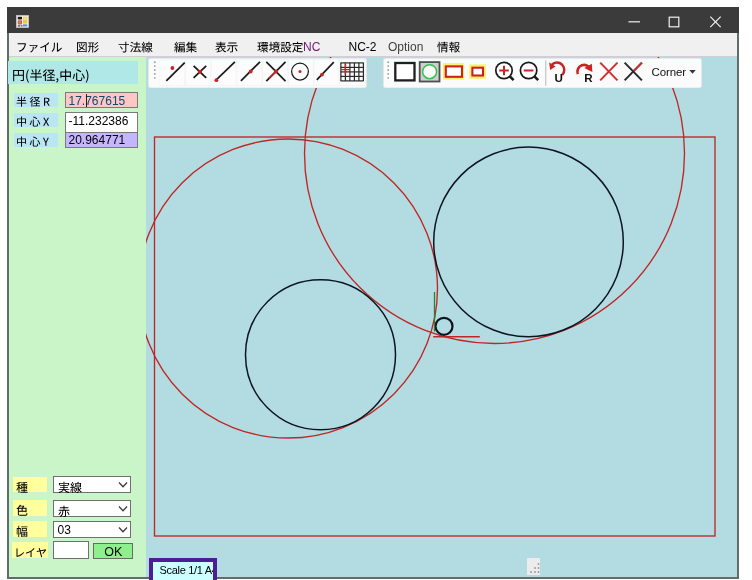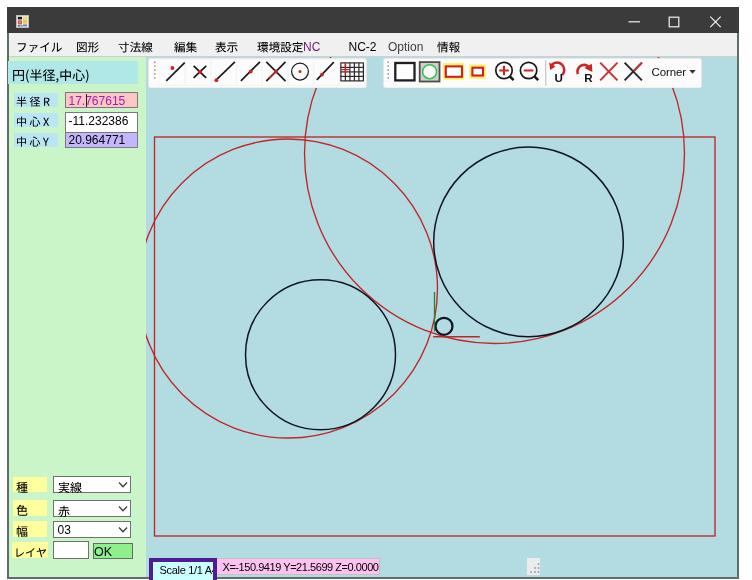--- a/index.html
+++ b/index.html
@@ -54,21 +54,21 @@
     </svg>
 <div class="abs" style="left:8.5px;top:56.5px;width:137px;height:520px;background:#c9f5c9"></div>
 <div class="abs" style="left:8px;top:60.5px;width:130px;height:23.5px;background:#b0e7e7"></div>
 <svg style="position:absolute;left:11.5px;top:64.5px;overflow:visible" width="79" height="20">
       <path transform="translate(0,15.08)" d="M1.157 -10.062H11.349V-9.022H2.21V1.066H1.157ZM10.868 -10.062H11.934V-0.312Q11.934 0.182 11.7975 0.4485Q11.661 0.715 11.322999999999999 0.858Q10.985 0.988 10.413 1.014Q9.841 1.04 8.956999999999999 1.04Q8.931 0.8969999999999999 8.866 0.702Q8.801 0.507 8.722999999999999 0.3185Q8.645 0.13 8.567 -0.013Q8.996 0.013 9.4055 0.013Q9.815 0.013 10.114 0.013Q10.413 0.013 10.543 0.013Q10.725 0.0 10.7965 -0.0715Q10.868 -0.143 10.868 -0.312ZM1.7289999999999999 -5.252H11.375V-4.225H1.7289999999999999ZM5.941 -9.529H6.994V-4.745H5.941Z M16.107 2.561Q15.21 1.0919999999999999 14.6965 -0.5200000000000001Q14.183 -2.132 14.183 -4.043Q14.183 -5.967 14.6965 -7.578999999999999Q15.21 -9.190999999999999 16.107 -10.66L16.887 -10.296Q16.055 -8.905 15.652000000000001 -7.2995Q15.249 -5.694 15.249 -4.043Q15.249 -2.392 15.652000000000001 -0.7865Q16.055 0.819 16.887 2.21Z M19.357 -10.231 20.305999999999997 -10.607999999999999Q20.618 -10.166 20.923499999999997 -9.6395Q21.229 -9.113 21.476 -8.619Q21.723 -8.125 21.839999999999996 -7.7219999999999995L20.825999999999997 -7.292999999999999Q20.708999999999996 -7.683 20.474999999999994 -8.19Q20.240999999999996 -8.697 19.948499999999996 -9.2365Q19.656 -9.776 19.357 -10.231ZM27.546999999999997 -10.647 28.665 -10.27Q28.404999999999998 -9.763 28.0995 -9.2235Q27.793999999999997 -8.684 27.494999999999997 -8.19Q27.195999999999998 -7.696 26.922999999999995 -7.319L25.986999999999995 -7.67Q26.259999999999998 -8.06 26.546 -8.58Q26.831999999999997 -9.1 27.098499999999994 -9.646Q27.364999999999995 -10.192 27.546999999999997 -10.647ZM18.993 -6.747H29.067999999999998V-5.707H18.993ZM18.147999999999996 -3.679H29.808999999999997V-2.626H18.147999999999996ZM23.386999999999997 -10.946H24.479V1.027H23.386999999999997Z M35.373 -10.244H41.535V-9.36H35.373ZM41.275 -10.244H41.47L41.652 -10.296L42.315 -9.997Q41.86 -8.84 41.119 -7.9235Q40.378 -7.007 39.429 -6.318Q38.48 -5.629 37.400999999999996 -5.1415Q36.321999999999996 -4.654 35.178 -4.329Q35.099999999999994 -4.511 34.943999999999996 -4.7645Q34.788 -5.018 34.644999999999996 -5.161Q35.711 -5.434 36.7315 -5.8695Q37.751999999999995 -6.305 38.635999999999996 -6.922499999999999Q39.519999999999996 -7.54 40.196 -8.333Q40.872 -9.126 41.275 -10.088ZM37.076 -9.411999999999999Q37.608999999999995 -8.385 38.512499999999996 -7.5595Q39.416 -6.734 40.60549999999999 -6.149Q41.794999999999995 -5.564 43.199 -5.278Q43.095 -5.1739999999999995 42.964999999999996 -5.018Q42.834999999999994 -4.862 42.72449999999999 -4.693Q42.614 -4.524 42.536 -4.394Q41.119 -4.745 39.897 -5.395Q38.675 -6.045 37.7325 -6.981Q36.79 -7.917 36.178999999999995 -9.1ZM34.709999999999994 -0.27299999999999996H42.952V0.6629999999999999H34.709999999999994ZM38.415 -4.849H39.44199999999999V0.16899999999999998H38.415ZM35.528999999999996 -3.159H42.25V-2.2359999999999998H35.528999999999996ZM34.229 -8.346 35.165 -7.968999999999999Q34.696999999999996 -7.162999999999999 34.0665 -6.382999999999999Q33.436 -5.603 32.7405 -4.914Q32.044999999999995 -4.225 31.355999999999998 -3.7049999999999996Q31.316999999999997 -3.8219999999999996 31.2065 -4.004Q31.095999999999997 -4.186 30.972499999999997 -4.374499999999999Q30.848999999999997 -4.563 30.758 -4.667Q31.394999999999996 -5.122 32.0385 -5.707Q32.681999999999995 -6.292 33.247499999999995 -6.968Q33.812999999999995 -7.643999999999999 34.229 -8.346ZM33.787 -10.933 34.788 -10.53Q34.397999999999996 -9.945 33.852 -9.3535Q33.306 -8.762 32.69499999999999 -8.2355Q32.083999999999996 -7.709 31.473 -7.306Q31.421 -7.436 31.3235 -7.592Q31.226 -7.747999999999999 31.115499999999997 -7.917Q31.005 -8.086 30.926999999999996 -8.177Q31.473 -8.528 32.019 -8.9895Q32.565 -9.450999999999999 33.033 -9.957999999999998Q33.501 -10.465 33.787 -10.933ZM32.864 -5.668 33.839 -6.656 33.891 -6.63V1.04H32.864Z M44.46 2.509 44.161 1.768Q44.785000000000004 1.4949999999999999 45.1425 1.027Q45.5 0.5589999999999999 45.5 -0.039L45.383 -1.144L45.968 -0.247Q45.838 -0.104 45.682 -0.0455Q45.526 0.013 45.357 0.013Q44.993 0.013 44.72 -0.2145Q44.447 -0.442 44.447 -0.858Q44.447 -1.261 44.7265 -1.4949999999999999Q45.006 -1.7289999999999999 45.383 -1.7289999999999999Q45.877 -1.7289999999999999 46.1565 -1.339Q46.436 -0.949 46.436 -0.27299999999999996Q46.436 0.689 45.9095 1.4105Q45.383 2.132 44.46 2.509Z M48.398999999999994 -8.619H58.916V-2.457H57.824V-7.592H49.45199999999999V-2.392H48.398999999999994ZM48.95799999999999 -4.212H58.44799999999999V-3.185H48.95799999999999ZM53.07899999999999 -10.946H54.184V1.04H53.07899999999999Z M64.116 -7.292999999999999H65.195V-0.8059999999999999Q65.195 -0.351 65.35749999999999 -0.2145Q65.52 -0.078 66.03999999999999 -0.078Q66.157 -0.078 66.4755 -0.078Q66.794 -0.078 67.17099999999999 -0.078Q67.54799999999999 -0.078 67.87299999999999 -0.078Q68.198 -0.078 68.36699999999999 -0.078Q68.744 -0.078 68.9325 -0.286Q69.121 -0.494 69.2055 -1.079Q69.28999999999999 -1.664 69.342 -2.7689999999999997Q69.53699999999999 -2.626 69.823 -2.4894999999999996Q70.109 -2.3529999999999998 70.33 -2.3009999999999997Q70.26499999999999 -1.079 70.09599999999999 -0.377Q69.92699999999999 0.325 69.53699999999999 0.611Q69.14699999999999 0.8969999999999999 68.419 0.8969999999999999Q68.32799999999999 0.8969999999999999 68.0745 0.8969999999999999Q67.821 0.8969999999999999 67.496 0.8969999999999999Q67.17099999999999 0.8969999999999999 66.84599999999999 0.8969999999999999Q66.52099999999999 0.8969999999999999 66.27399999999999 0.8969999999999999Q66.02699999999999 0.8969999999999999 65.93599999999999 0.8969999999999999Q65.234 0.8969999999999999 64.83749999999999 0.7409999999999999Q64.44099999999999 0.585 64.2785 0.21449999999999997Q64.116 -0.156 64.116 -0.8059999999999999ZM64.207 -10.075 64.86999999999999 -10.881Q65.663 -10.607999999999999 66.495 -10.230999999999998Q67.327 -9.854 68.0745 -9.4575Q68.82199999999999 -9.061 69.342 -8.697L68.666 -7.774Q68.15899999999999 -8.164 67.41149999999999 -8.58Q66.66399999999999 -8.996 65.832 -9.3925Q65.0 -9.789 64.207 -10.075ZM61.919 -6.266 62.93299999999999 -6.058Q62.84199999999999 -5.1739999999999995 62.66 -4.2379999999999995Q62.477999999999994 -3.302 62.178999999999995 -2.457Q61.879999999999995 -1.6119999999999999 61.41199999999999 -0.988L60.462999999999994 -1.5599999999999998Q60.891999999999996 -2.132 61.178 -2.9055Q61.46399999999999 -3.679 61.645999999999994 -4.5435Q61.827999999999996 -5.4079999999999995 61.919 -6.266ZM69.485 -6.226999999999999 70.434 -6.694999999999999Q71.006 -5.954 71.50649999999999 -5.102499999999999Q72.00699999999999 -4.2509999999999994 72.36449999999999 -3.4124999999999996Q72.722 -2.574 72.87799999999999 -1.885L71.838 -1.378Q71.695 -2.0669999999999997 71.3505 -2.912Q71.006 -3.7569999999999997 70.51849999999999 -4.628Q70.03099999999999 -5.499 69.485 -6.226999999999999Z M74.529 2.561 73.736 2.21Q74.568 0.819 74.97749999999999 -0.7865Q75.387 -2.392 75.387 -4.043Q75.387 -5.694 74.97749999999999 -7.2995Q74.568 -8.905 73.736 -10.296L74.529 -10.66Q75.43900000000001 -9.190999999999999 75.93950000000001 -7.578999999999999Q76.44 -5.967 76.44 -4.043Q76.44 -2.132 75.93950000000001 -0.5200000000000001Q75.43900000000001 1.0919999999999999 74.529 2.561Z" fill="#000"></path>
     </svg>
 <div class="abs" style="left:13.5px;top:92.5px;width:44px;height:14px;background:#b9e6f2"></div>
 <svg style="position:absolute;left:15.5px;top:92.7px;overflow:visible" width="35" height="17">
       <path transform="translate(0,12.76)" d="M1.595 -8.657 2.3979999999999997 -8.975999999999999Q2.662 -8.602 2.9204999999999997 -8.1565Q3.179 -7.710999999999999 3.388 -7.292999999999999Q3.597 -6.875 3.6959999999999997 -6.534L2.8379999999999996 -6.170999999999999Q2.739 -6.5009999999999994 2.541 -6.93Q2.343 -7.359 2.0955 -7.8155Q1.8479999999999999 -8.272 1.595 -8.657ZM8.525 -9.009 9.471 -8.69Q9.251 -8.261 8.9925 -7.804499999999999Q8.734 -7.348 8.481 -6.93Q8.228 -6.512 7.997 -6.193L7.204999999999999 -6.489999999999999Q7.436 -6.819999999999999 7.678 -7.26Q7.92 -7.699999999999999 8.145499999999998 -8.161999999999999Q8.370999999999999 -8.623999999999999 8.525 -9.009ZM1.287 -5.709H9.812V-4.829H1.287ZM0.572 -3.113H10.439V-2.222H0.572ZM5.005 -9.261999999999999H5.928999999999999V0.869H5.005Z M17.610999999999997 -8.668H22.824999999999996V-7.92H17.610999999999997ZM22.604999999999997 -8.668H22.769999999999996L22.924 -8.712L23.485 -8.459Q23.099999999999998 -7.4799999999999995 22.473 -6.7044999999999995Q21.845999999999997 -5.928999999999999 21.043 -5.346Q20.24 -4.763 19.326999999999998 -4.3505Q18.413999999999998 -3.9379999999999997 17.445999999999998 -3.663Q17.38 -3.8169999999999997 17.247999999999998 -4.031499999999999Q17.116 -4.2459999999999996 16.994999999999997 -4.367Q17.897 -4.598 18.7605 -4.9665Q19.624 -5.335 20.372 -5.8575Q21.119999999999997 -6.38 21.691999999999997 -7.051Q22.263999999999996 -7.7219999999999995 22.604999999999997 -8.536ZM19.052 -7.9639999999999995Q19.503 -7.095 20.2675 -6.3965Q21.031999999999996 -5.6979999999999995 22.0385 -5.202999999999999Q23.044999999999998 -4.707999999999999 24.232999999999997 -4.465999999999999Q24.144999999999996 -4.378 24.034999999999997 -4.246Q23.924999999999997 -4.114 23.8315 -3.971Q23.738 -3.828 23.671999999999997 -3.718Q22.473 -4.015 21.439 -4.5649999999999995Q20.404999999999998 -5.114999999999999 19.607499999999998 -5.907Q18.81 -6.699 18.293 -7.699999999999999ZM17.049999999999997 -0.23099999999999998H24.023999999999997V0.5609999999999999H17.049999999999997ZM20.185 -4.103H21.054V0.143H20.185ZM17.743 -2.673H23.43V-1.892H17.743ZM16.642999999999997 -7.061999999999999 17.435 -6.742999999999999Q17.038999999999998 -6.061 16.505499999999998 -5.401Q15.971999999999998 -4.741 15.383499999999998 -4.1579999999999995Q14.794999999999998 -3.5749999999999997 14.211999999999998 -3.135Q14.178999999999998 -3.234 14.0855 -3.388Q13.991999999999999 -3.542 13.8875 -3.7015Q13.783 -3.8609999999999998 13.706 -3.949Q14.245 -4.334 14.789499999999999 -4.829Q15.333999999999998 -5.324 15.812499999999996 -5.896Q16.290999999999997 -6.468 16.642999999999997 -7.061999999999999ZM16.269 -9.251 17.116 -8.91Q16.785999999999998 -8.415 16.323999999999998 -7.914499999999999Q15.861999999999998 -7.414 15.344999999999999 -6.9685Q14.828 -6.523 14.310999999999998 -6.1819999999999995Q14.267 -6.292 14.1845 -6.4239999999999995Q14.101999999999999 -6.556 14.008499999999998 -6.699Q13.915 -6.842 13.848999999999998 -6.919Q14.310999999999998 -7.215999999999999 14.773 -7.6065Q15.235 -7.997 15.630999999999998 -8.425999999999998Q16.026999999999997 -8.854999999999999 16.269 -9.251ZM15.488 -4.795999999999999 16.313 -5.632 16.357 -5.609999999999999V0.8799999999999999H15.488Z M28.016999999999996 0.0V-8.074H30.58Q31.415999999999997 -8.074 32.0595 -7.8595Q32.702999999999996 -7.645 33.065999999999995 -7.138999999999999Q33.428999999999995 -6.633 33.428999999999995 -5.786Q33.428999999999995 -4.9719999999999995 33.065999999999995 -4.433Q32.702999999999996 -3.8939999999999997 32.0595 -3.6354999999999995Q31.415999999999997 -3.377 30.58 -3.377H29.116999999999997V0.0ZM29.116999999999997 -4.257H30.436999999999998Q31.360999999999997 -4.257 31.850499999999997 -4.6365Q32.339999999999996 -5.016 32.339999999999996 -5.786Q32.339999999999996 -6.566999999999999 31.850499999999997 -6.875Q31.360999999999997 -7.183 30.436999999999998 -7.183H29.116999999999997ZM32.449999999999996 0.0 30.359999999999996 -3.663 31.206999999999997 -4.257 33.681999999999995 0.0Z" fill="#000"></path>
     </svg>
-<div class="abs" style="left:64.5px;top:92px;width:73.5px;height:16px;background:#ffc6c6;border:1px solid #7a7a7a;font-size:12px;color:#a21caf;padding:1px 0 0 3px">17.767615</div>
+<div class="abs" style="left:64.5px;top:92px;width:73.5px;height:16px;background:#ffc6c6;border:1px solid #7a7a7a;font-size:12px;color:#0c4a6e;padding:1px 0 0 3px">17.767615</div>
 <div class="abs" style="left:13.5px;top:112.5px;width:44px;height:14px;background:#b9e6f2"></div>
 <svg style="position:absolute;left:15.5px;top:112.7px;overflow:visible" width="35" height="17">
       <path transform="translate(0,12.76)" d="M1.045 -7.292999999999999H9.943999999999999V-2.0789999999999997H9.02V-6.4239999999999995H1.936V-2.024H1.045ZM1.518 -3.5639999999999996H9.548V-2.695H1.518ZM5.005 -9.261999999999999H5.9399999999999995V0.8799999999999999H5.005Z M16.808 -6.170999999999999H17.720999999999997V-0.6819999999999999Q17.720999999999997 -0.297 17.8585 -0.1815Q17.996 -0.066 18.436 -0.066Q18.534999999999997 -0.066 18.804499999999997 -0.066Q19.073999999999998 -0.066 19.392999999999997 -0.066Q19.711999999999996 -0.066 19.987 -0.066Q20.262 -0.066 20.404999999999998 -0.066Q20.723999999999997 -0.066 20.883499999999998 -0.242Q21.043 -0.418 21.1145 -0.9129999999999999Q21.186 -1.408 21.229999999999997 -2.343Q21.394999999999996 -2.222 21.636999999999997 -2.1065Q21.878999999999998 -1.9909999999999999 22.066 -1.9469999999999998Q22.010999999999996 -0.9129999999999999 21.867999999999995 -0.31899999999999995Q21.724999999999998 0.27499999999999997 21.394999999999996 0.517Q21.064999999999998 0.759 20.448999999999998 0.759Q20.372 0.759 20.1575 0.759Q19.942999999999998 0.759 19.668 0.759Q19.392999999999997 0.759 19.117999999999995 0.759Q18.842999999999996 0.759 18.633999999999997 0.759Q18.424999999999997 0.759 18.348 0.759Q17.753999999999998 0.759 17.418499999999998 0.627Q17.083 0.495 16.9455 0.1815Q16.808 -0.132 16.808 -0.6819999999999999ZM16.884999999999998 -8.525 17.445999999999998 -9.206999999999999Q18.116999999999997 -8.975999999999999 18.820999999999998 -8.657Q19.525 -8.338 20.1575 -8.0025Q20.79 -7.667 21.229999999999997 -7.359L20.657999999999998 -6.577999999999999Q20.229 -6.9079999999999995 19.5965 -7.26Q18.964 -7.611999999999999 18.259999999999998 -7.9475Q17.555999999999997 -8.283 16.884999999999998 -8.525ZM14.948999999999998 -5.302 15.806999999999999 -5.1259999999999994Q15.729999999999999 -4.378 15.575999999999999 -3.5860000000000003Q15.421999999999999 -2.794 15.168999999999999 -2.0789999999999997Q14.915999999999999 -1.3639999999999999 14.52 -0.836L13.716999999999999 -1.3199999999999998Q14.079999999999998 -1.8039999999999998 14.322 -2.4585Q14.563999999999998 -3.113 14.717999999999998 -3.8445Q14.871999999999998 -4.576 14.948999999999998 -5.302ZM21.351 -5.269 22.153999999999996 -5.665Q22.637999999999998 -5.037999999999999 23.0615 -4.3175Q23.485 -3.597 23.787499999999998 -2.8875Q24.089999999999996 -2.178 24.221999999999998 -1.595L23.342 -1.166Q23.220999999999997 -1.7489999999999999 22.929499999999997 -2.464Q22.637999999999998 -3.179 22.225499999999997 -3.9159999999999995Q21.813 -4.653 21.351 -5.269Z M27.115 0.0 29.458 -4.169 27.257999999999996 -8.074H28.478999999999996L29.534999999999997 -6.061Q29.688999999999997 -5.786 29.831999999999997 -5.5055Q29.974999999999998 -5.225 30.173 -4.872999999999999H30.217Q30.381999999999998 -5.225 30.508499999999998 -5.5055Q30.634999999999998 -5.786 30.778 -6.061L31.822999999999997 -8.074H32.977999999999994L30.788999999999998 -4.114L33.132 0.0H31.921999999999997L30.766999999999996 -2.134Q30.612999999999996 -2.431 30.442499999999995 -2.75Q30.272 -3.069 30.073999999999998 -3.4429999999999996H30.029999999999998Q29.853999999999996 -3.069 29.699999999999996 -2.75Q29.545999999999996 -2.431 29.391999999999996 -2.134L28.269999999999996 0.0Z" fill="#000"></path>
     </svg>
 <div class="abs" style="left:64.5px;top:111.5px;width:73.5px;height:24px;background:#ffffff;border:1px solid #7a7a7a;font-size:12px;color:#000;padding:1px 0 0 3px">-11.232386</div>
 <div class="abs" style="left:13.5px;top:132.5px;width:44px;height:14px;background:#b9e6f2"></div>
 <svg style="position:absolute;left:15.5px;top:132.7px;overflow:visible" width="34" height="17">
       <path transform="translate(0,12.76)" d="M1.045 -7.292999999999999H9.943999999999999V-2.0789999999999997H9.02V-6.4239999999999995H1.936V-2.024H1.045ZM1.518 -3.5639999999999996H9.548V-2.695H1.518ZM5.005 -9.261999999999999H5.9399999999999995V0.8799999999999999H5.005Z M16.808 -6.170999999999999H17.720999999999997V-0.6819999999999999Q17.720999999999997 -0.297 17.8585 -0.1815Q17.996 -0.066 18.436 -0.066Q18.534999999999997 -0.066 18.804499999999997 -0.066Q19.073999999999998 -0.066 19.392999999999997 -0.066Q19.711999999999996 -0.066 19.987 -0.066Q20.262 -0.066 20.404999999999998 -0.066Q20.723999999999997 -0.066 20.883499999999998 -0.242Q21.043 -0.418 21.1145 -0.9129999999999999Q21.186 -1.408 21.229999999999997 -2.343Q21.394999999999996 -2.222 21.636999999999997 -2.1065Q21.878999999999998 -1.9909999999999999 22.066 -1.9469999999999998Q22.010999999999996 -0.9129999999999999 21.867999999999995 -0.31899999999999995Q21.724999999999998 0.27499999999999997 21.394999999999996 0.517Q21.064999999999998 0.759 20.448999999999998 0.759Q20.372 0.759 20.1575 0.759Q19.942999999999998 0.759 19.668 0.759Q19.392999999999997 0.759 19.117999999999995 0.759Q18.842999999999996 0.759 18.633999999999997 0.759Q18.424999999999997 0.759 18.348 0.759Q17.753999999999998 0.759 17.418499999999998 0.627Q17.083 0.495 16.9455 0.1815Q16.808 -0.132 16.808 -0.6819999999999999ZM16.884999999999998 -8.525 17.445999999999998 -9.206999999999999Q18.116999999999997 -8.975999999999999 18.820999999999998 -8.657Q19.525 -8.338 20.1575 -8.0025Q20.79 -7.667 21.229999999999997 -7.359L20.657999999999998 -6.577999999999999Q20.229 -6.9079999999999995 19.5965 -7.26Q18.964 -7.611999999999999 18.259999999999998 -7.9475Q17.555999999999997 -8.283 16.884999999999998 -8.525ZM14.948999999999998 -5.302 15.806999999999999 -5.1259999999999994Q15.729999999999999 -4.378 15.575999999999999 -3.5860000000000003Q15.421999999999999 -2.794 15.168999999999999 -2.0789999999999997Q14.915999999999999 -1.3639999999999999 14.52 -0.836L13.716999999999999 -1.3199999999999998Q14.079999999999998 -1.8039999999999998 14.322 -2.4585Q14.563999999999998 -3.113 14.717999999999998 -3.8445Q14.871999999999998 -4.576 14.948999999999998 -5.302ZM21.351 -5.269 22.153999999999996 -5.665Q22.637999999999998 -5.037999999999999 23.0615 -4.3175Q23.485 -3.597 23.787499999999998 -2.8875Q24.089999999999996 -2.178 24.221999999999998 -1.595L23.342 -1.166Q23.220999999999997 -1.7489999999999999 22.929499999999997 -2.464Q22.637999999999998 -3.179 22.225499999999997 -3.9159999999999995Q21.813 -4.653 21.351 -5.269Z M29.336999999999996 0.0V-3.113L26.906 -8.074H28.071999999999996L29.083999999999996 -5.83Q29.281999999999996 -5.379 29.468999999999998 -4.949999999999999Q29.656 -4.521 29.865 -4.059H29.909Q30.128999999999998 -4.521 30.326999999999998 -4.949999999999999Q30.525 -5.379 30.711999999999996 -5.83L31.723999999999997 -8.074H32.857L30.426 -3.113V0.0Z" fill="#000"></path>
     </svg>
 <div class="abs" style="left:64.5px;top:131.5px;width:73.5px;height:16px;background:#c4b5fd;border:1px solid #7a7a7a;font-size:12px;color:#000;padding:0 0 0 3px">20.964771</div>
@@ -102,21 +102,21 @@
     </svg>
     <svg class="abs" style="left:118.4px;top:504.8px" width="11" height="8">
       <polyline points="1,1.5 5,5.8 9,1.5" fill="none" stroke="#3a3a3a" stroke-width="1.25"></polyline>
     </svg>
 <div class="abs" style="left:52.8px;top:520.5px;width:78.6px;height:17px;background:#fff;border:1px solid #707070"></div>
     <div class="abs" style="left:57.5px;top:523px;font-size:12px;color:#000">03</div>
     <svg class="abs" style="left:118.4px;top:525.5px" width="11" height="8">
       <polyline points="1,1.5 5,5.8 9,1.5" fill="none" stroke="#3a3a3a" stroke-width="1.25"></polyline>
     </svg>
 <div class="abs" style="left:52.8px;top:541.3px;width:36.2px;height:17.4px;background:#fff;border:1px solid #707070"></div>
-<div class="abs" style="left:93.1px;top:542.8px;width:40.3px;height:16.5px;background:#8df08d;border:1px solid #6a6a6a;font-size:12.5px;padding-top:1px">OK</div>
+<div class="abs" style="left:93.1px;top:542.8px;width:40.3px;height:16.5px;background:#8df08d;border:1px solid #6a6a6a;text-align:center;font-size:12.5px;padding-top:1px">OK</div>
 <svg class="abs" style="left:145.5px;top:56.5px" width="591.5" height="520" viewBox="145.5 56.5 591.5 520">
 <rect x="145.5" y="56.5" width="591.5" height="520" fill="#b3dce2"></rect>
 <rect x="154" y="136.5" width="560.5" height="399" fill="none" stroke="#bf2626" stroke-width="1.35"></rect>
 <circle cx="287.5" cy="288" r="149.5" fill="none" stroke="#bf2626" stroke-width="1.35"></circle>
 <circle cx="494" cy="153" r="190" fill="none" stroke="#bf2626" stroke-width="1.35"></circle>
 <circle cx="528" cy="241.4" r="94.8" fill="none" stroke="#0d1420" stroke-width="1.5"></circle>
 <circle cx="320" cy="354.3" r="75" fill="none" stroke="#0d1420" stroke-width="1.5"></circle>
 <circle cx="443.5" cy="325.8" r="8.5" fill="none" stroke="#0d1420" stroke-width="2.2"></circle>
 <line x1="434" y1="291.5" x2="434" y2="331" stroke="#2f8032" stroke-width="1.35"></line>
 <line x1="432.7" y1="336.2" x2="479.3" y2="336.2" stroke="#bf2626" stroke-width="1.5"></line>
@@ -197,21 +197,20 @@
       <text x="584.2" y="81.4" font-family="Liberation Sans" font-size="11.6" font-weight="bold" fill="#111">R</text>
       <line x1="600.2" y1="62.4" x2="617.5" y2="80.2" stroke="#d03030" stroke-width="2"></line>
       <line x1="600.2" y1="80.2" x2="617.5" y2="62.4" stroke="#d03030" stroke-width="2"></line>
       <line x1="624.6" y1="62.4" x2="641.9" y2="80.2" stroke="#2a2a2a" stroke-width="2"></line>
       <line x1="624.6" y1="80.2" x2="641.9" y2="62.4" stroke="#2a2a2a" stroke-width="2"></line>
       <line x1="633.9" y1="70.7" x2="641.9" y2="62.4" stroke="#d03030" stroke-width="2"></line>
       <text x="651.5" y="75.8" font-family="Liberation Sans" font-size="11.5" letter-spacing="-0.1" fill="#111">Corner</text>
       <path d="M 689.3 69.8 L 695.7 69.8 L 692.5 73.6 Z" fill="#333"></path>
     </svg>
 <div class="abs" style="left:149px;top:558px;width:68px;height:28px;background:#ccffff;border:4px solid #4c1d95;font-size:11px;letter-spacing:-0.3px;white-space:nowrap;overflow:hidden;padding:2px 0 0 6.5px">Scale 1/1 A4</div>
-<div class="abs" style="left:217px;top:558px;width:162.5px;height:17px;background:#ffc2f0;border:1px solid #c2c2c2;border-left:none;font-size:11px;letter-spacing:-0.45px;white-space:nowrap;overflow:hidden;padding:2px 0 0 5.5px">X=-150.9419 Y=21.5699 Z=0.0000</div>
 <svg class="abs" style="left:526.5px;top:558px" width="13" height="17">
 <rect x="0" y="0" width="13" height="17" fill="#ececec"></rect>
 <circle cx="4" cy="14" r="0.95" fill="#9a9a9a"></circle>
       <circle cx="8" cy="14" r="0.95" fill="#9a9a9a"></circle>
       <circle cx="8" cy="10" r="0.95" fill="#9a9a9a"></circle>
       <circle cx="11.5" cy="14" r="0.95" fill="#9a9a9a"></circle>
       <circle cx="11.5" cy="10" r="0.95" fill="#9a9a9a"></circle>
       <circle cx="11.5" cy="6" r="0.95" fill="#9a9a9a"></circle>
 </svg>
 </div>

